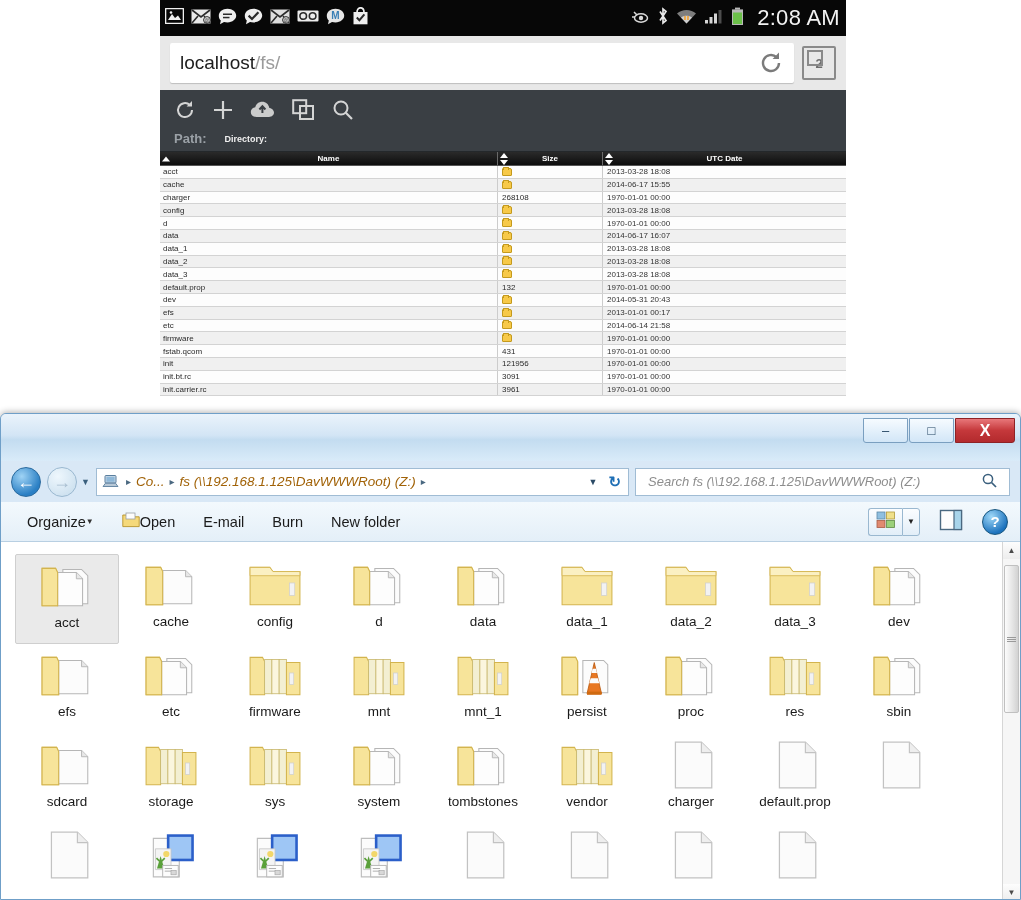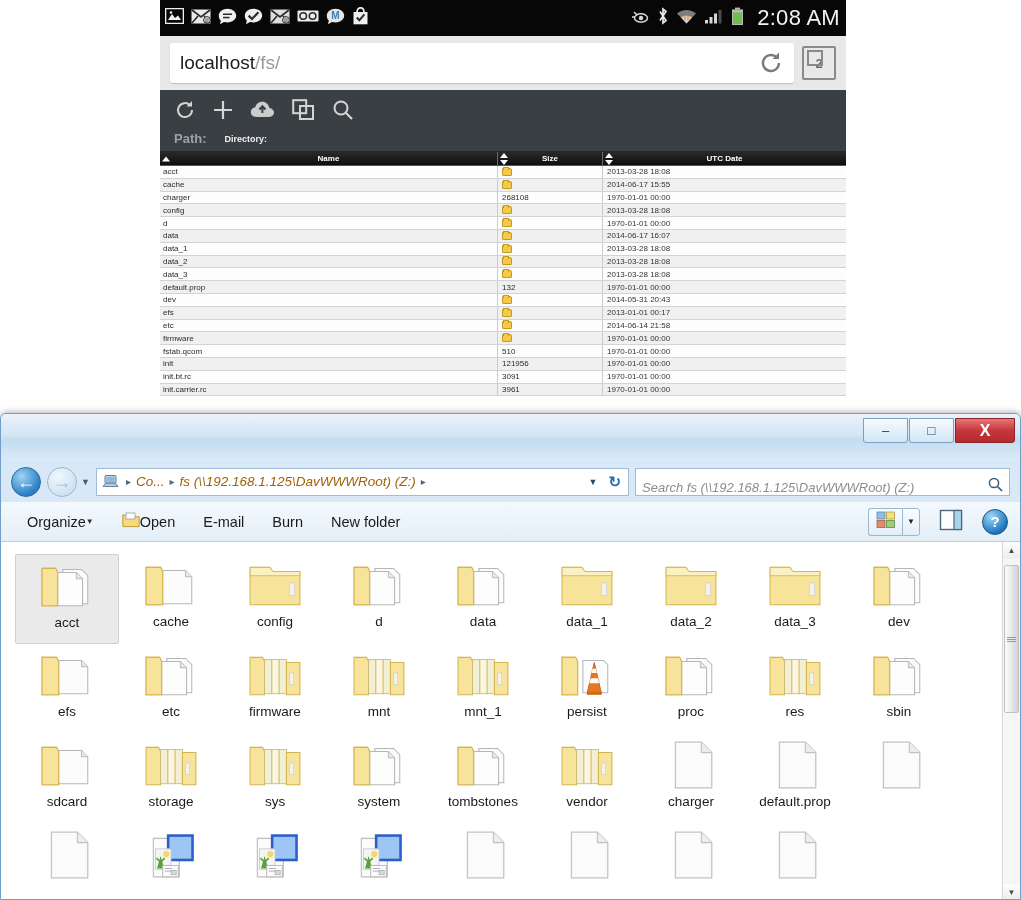--- a/index.html
+++ b/index.html
@@ -155,21 +155,21 @@
   }
   .bc-icon { width:20px; display:flex; align-items:center; justify-content:center; }
   .bc-sep { color:#4a6880; font-size:10px; padding:0 2px; }
   .bc-item { color:#a16207; cursor:pointer; white-space:nowrap;font-style:italic; }
   .bc-spacer { flex:1; }
   .bc-caret { color:#2a4a66; font-size:9px; padding:0 5px; cursor:pointer; }
   .refresh-ic { color:#1f6fb5; font-size:15px; font-weight:700; cursor:pointer; padding:0 3px; }
 
   .search-box {
     width:375px; height:28px; background:#fff; border:1px solid #a0bcd4;
-    display:flex; align-items:flex-end; padding:0 6px; cursor:text;
+    display:flex; align-items:center; padding:0 12px; cursor:text;
   }
   .search-ph { flex:1; font-size:13px; color:#8d8d8d; font-style:italic; white-space:nowrap; }
   .search-ic { color:#3a5f7d; font-size:15px; }
 
   .cmd-bar {
     height:40px; display:flex; align-items:center; padding:0 12px; gap:0;
     background:linear-gradient(180deg,#f3f9fd,#e4eff8);
     border-bottom:1px solid #b8cfe2;
   }
   .cmd-item {
@@ -506,21 +506,21 @@
       </div>
       <div class="fm-row alt">
         <div class="cell-name">firmware</div>
         <div class="cell-size">
           <span class="mini-folder"></span>
         </div>
         <div class="cell-date">1970-01-01 00:00</div>
       </div>
       <div class="fm-row white">
         <div class="cell-name">fstab.qcom</div>
-        <div class="cell-size">510</div>
+        <div class="cell-size">431</div>
         <div class="cell-date">1970-01-01 00:00</div>
       </div>
       <div class="fm-row alt">
         <div class="cell-name">init</div>
         <div class="cell-size">121956</div>
         <div class="cell-date">1970-01-01 00:00</div>
       </div>
       <div class="fm-row white">
         <div class="cell-name">init.bt.rc</div>
         <div class="cell-size">3091</div>

